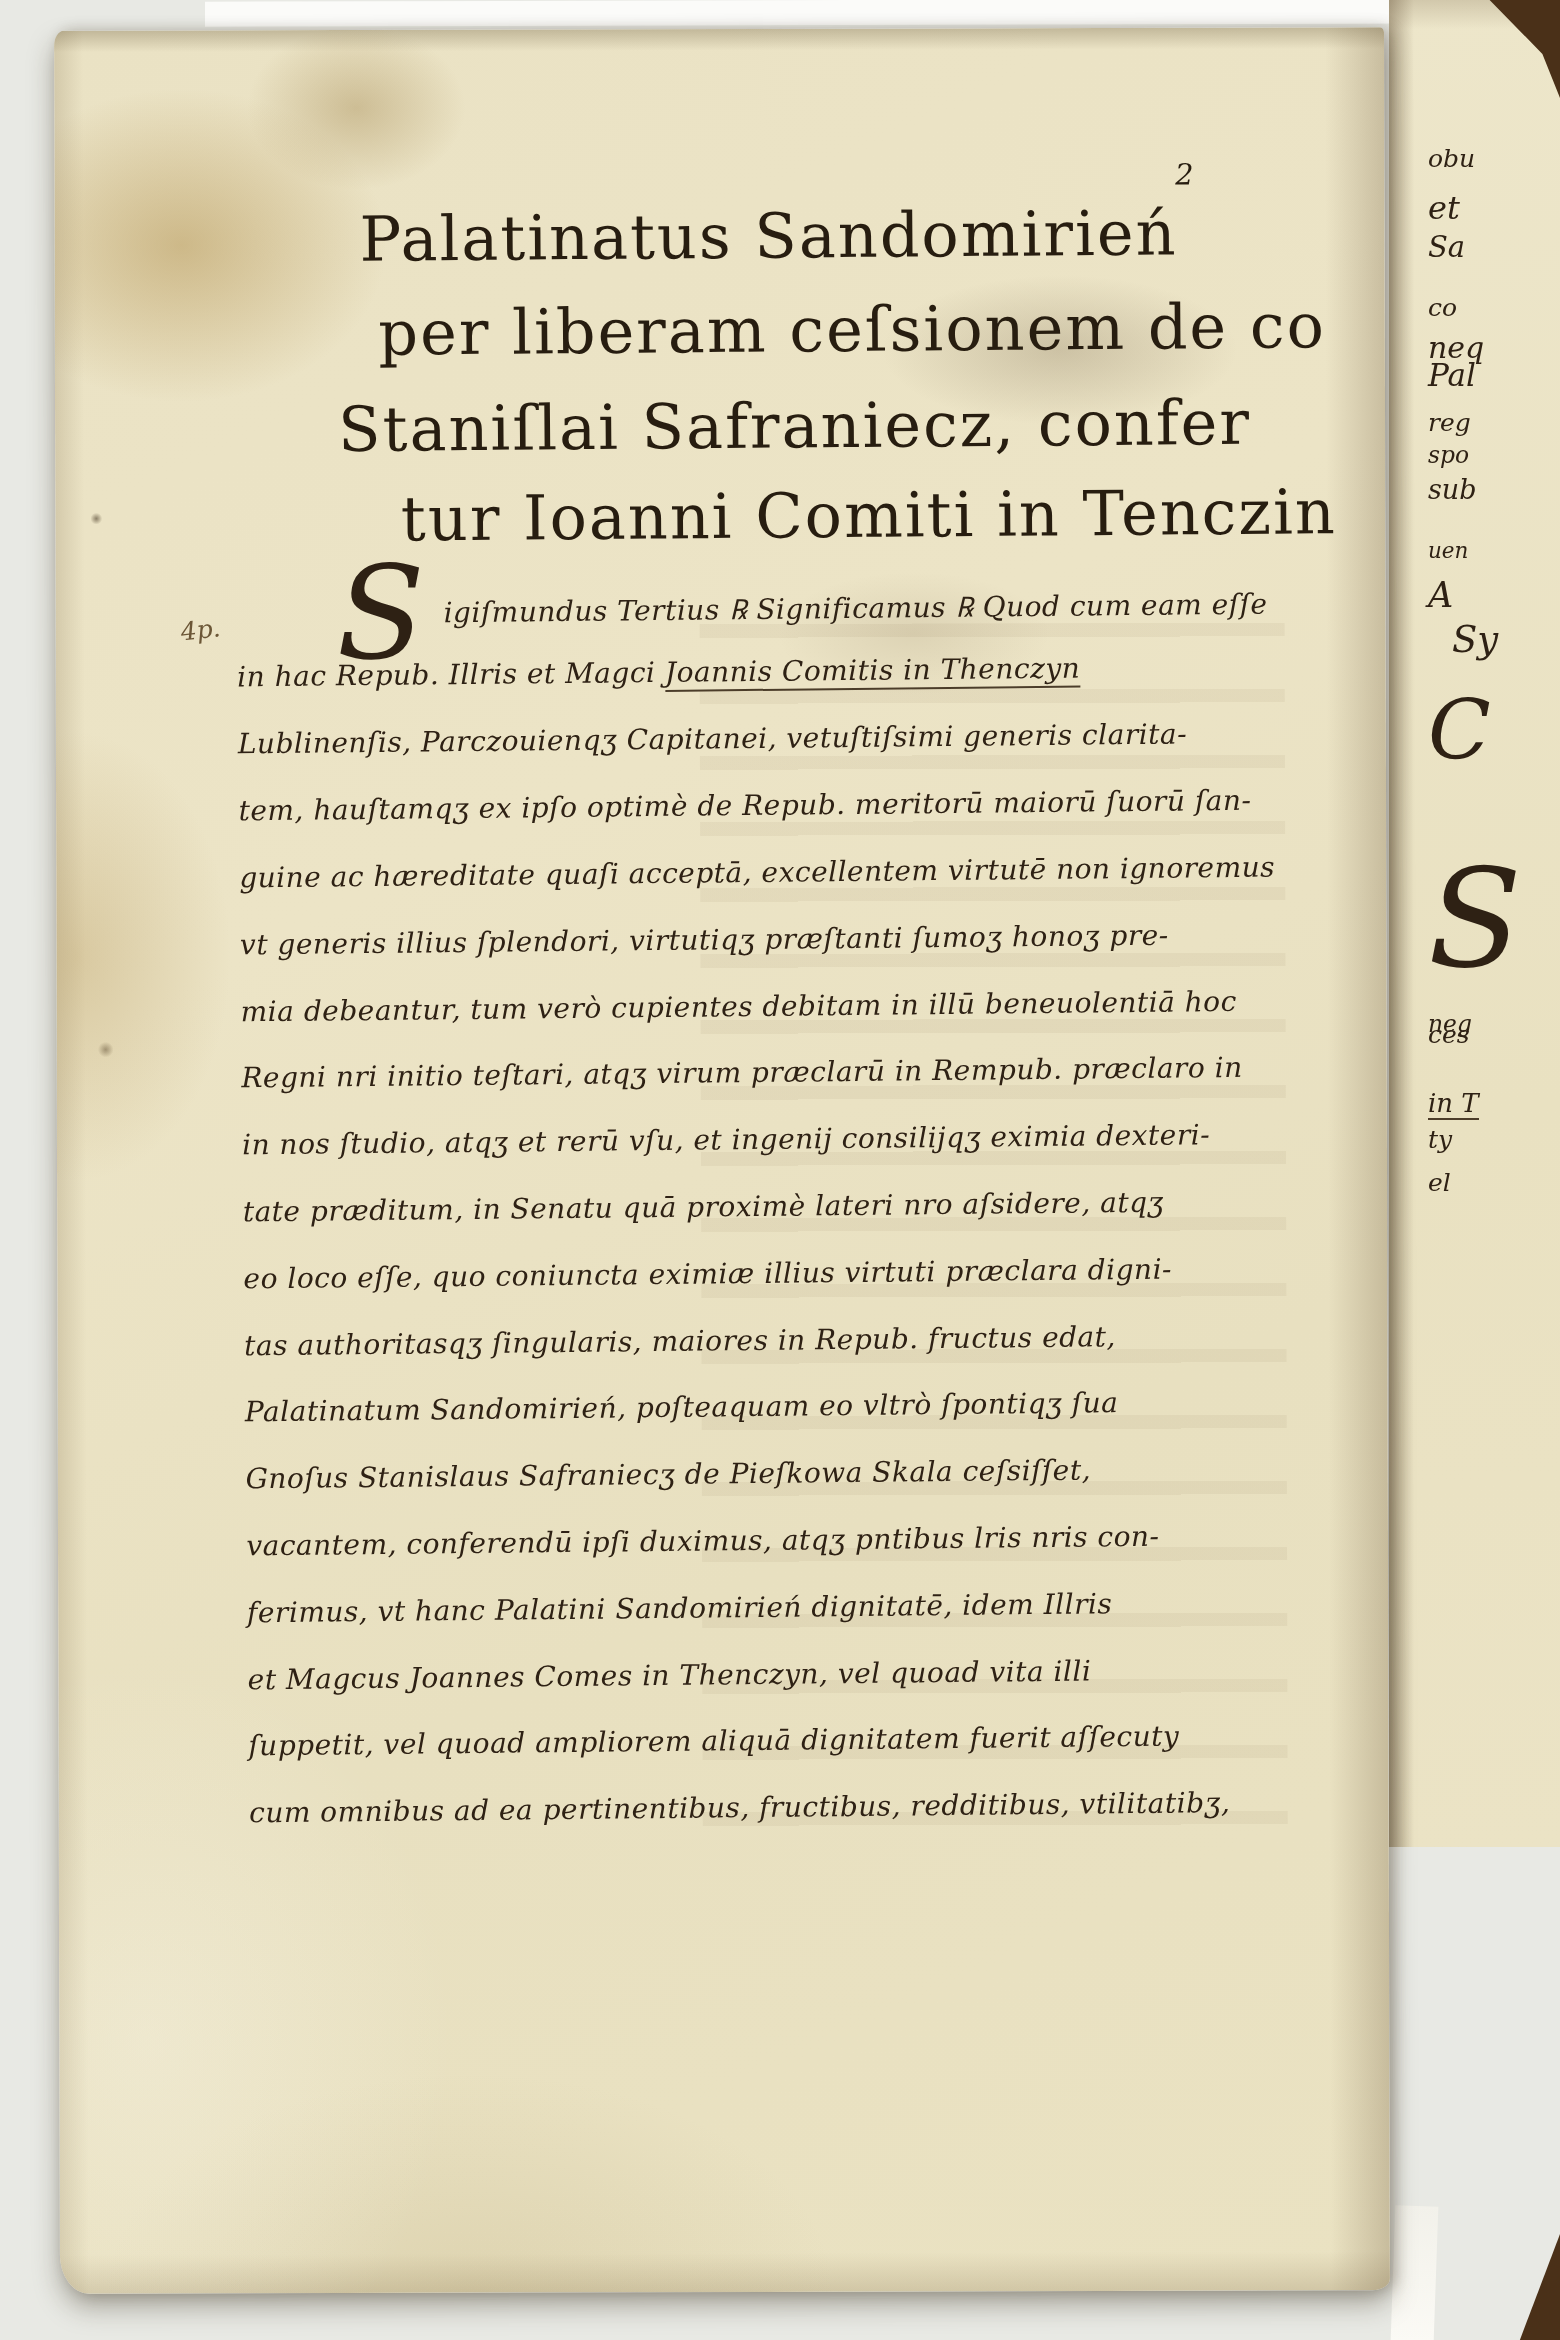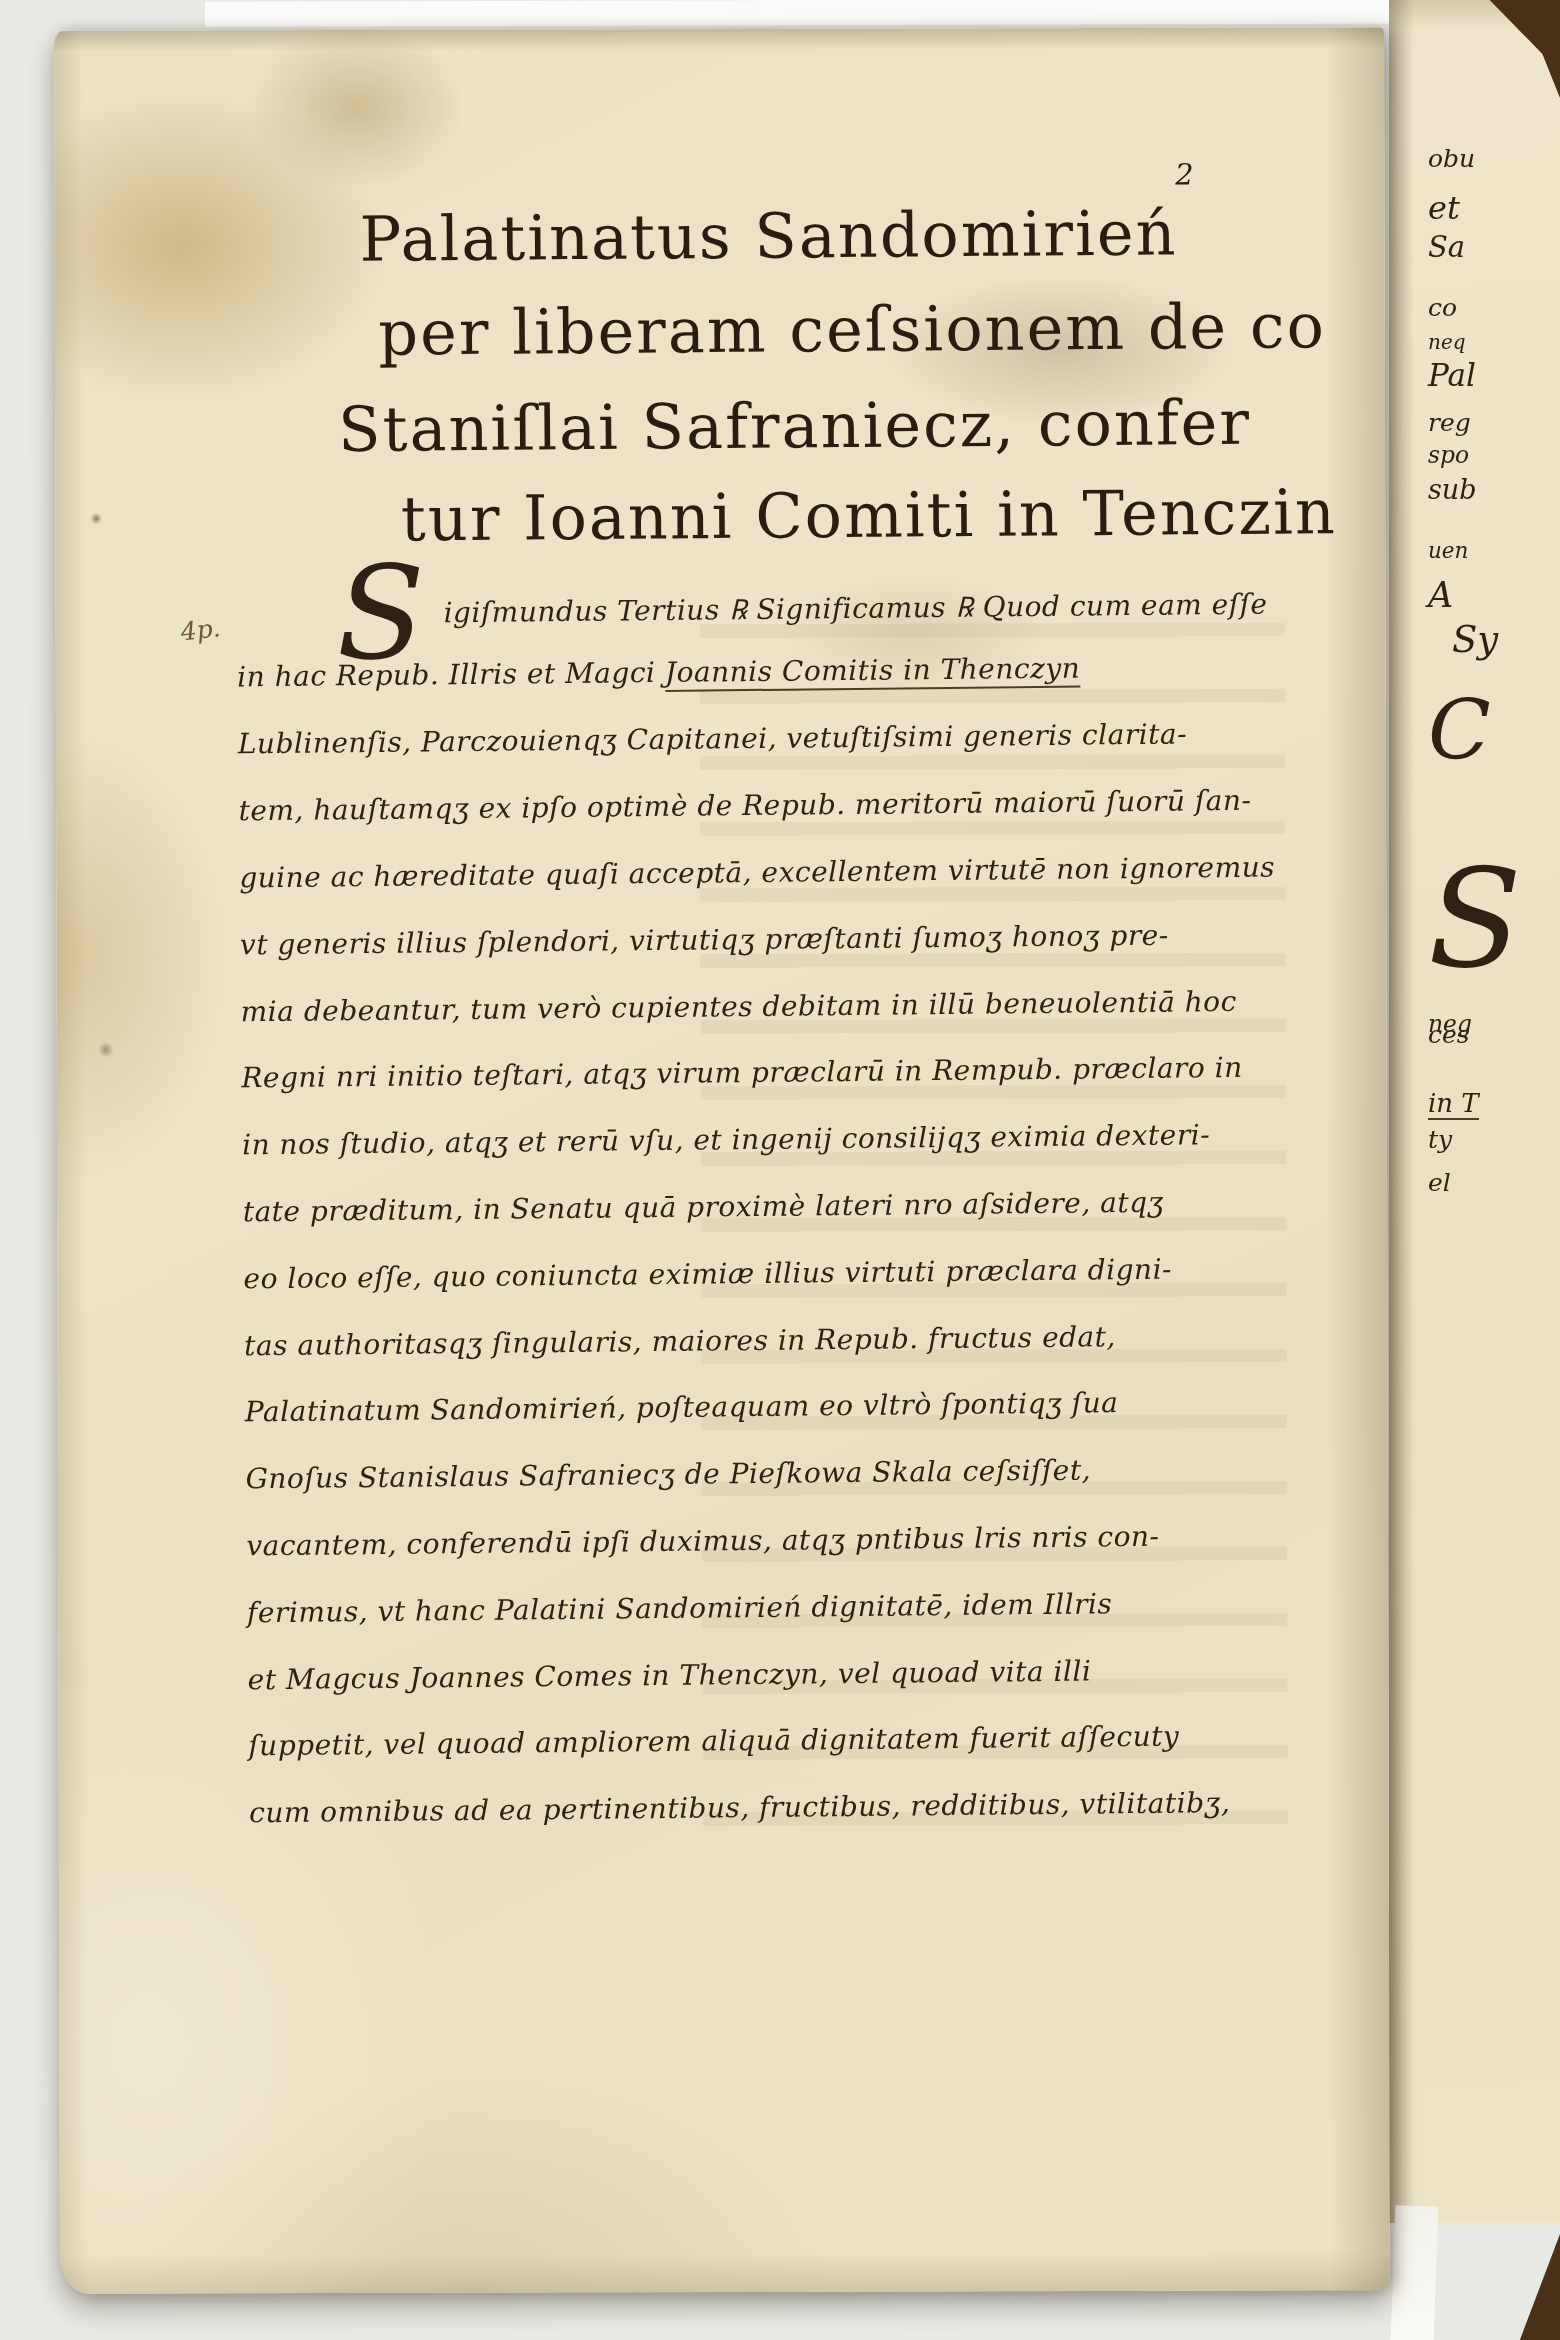--- a/index.html
+++ b/index.html
@@ -58,21 +58,21 @@
   .hl-3{left:343px;top:451px;}
   .header-flourish{position:absolute;left:1120px;top:132px;font-size:29px;color:var(--ink-header);font-style:italic;}
   
   .margin-note{position:absolute;left:125px;top:585px;font-size:25px;font-style:italic;color:var(--ink-light);transform:rotate(-6deg);}
   .drop-cap{position:absolute;left:281px;top:519px;font-size:129px;font-style:italic;color:var(--ink);line-height:1;}
   .body-lines{position:absolute;left:0;top:0;width:100%;height:100%;transform:rotate(-0.45deg);transform-origin:195px 585px;}
   .body-line{position:absolute;font-size:28px;font-style:italic;white-space:nowrap;color:var(--ink);letter-spacing:0.5px;}
   .seg-u{border-bottom:2.9px solid rgba(58,42,24,0.9);padding-bottom:1px;}
   
   .next-page{
-    position:absolute;left:1389px;top:0;width:172px;height:2223px;
+    position:absolute;left:1389px;top:0;width:172px;height:1847px;
     background:
       linear-gradient(to right, rgba(90,70,45,0.38), rgba(90,70,45,0) 25px),
       linear-gradient(to bottom, rgba(100,80,50,0.20), rgba(100,80,50,0) 29px),
       linear-gradient(175deg, #ede6ca 0%, #e9e1c1 60%, #ebe3c5 100%);
   }
   .fragment{position:absolute;font-style:italic;color:var(--ink);white-space:nowrap;}
   .fragment.fr-underline{border-bottom:2.9px solid rgba(58,42,24,0.9);}
   
   .binding-top{
     position:absolute;right:0;top:0;width:80px;height:98px;background:var(--binding);
@@ -93,21 +93,21 @@
 <div class="stage">
 
   <div class="top-strip"></div>
 
   <div class="next-page">
     <div>
         <div class="fragment" style="top: 144px; left: 39px; font-size: 25px;">obu</div>
         <div class="fragment" style="top: 189px; left: 39px; font-size: 32px;">et</div>
         <div class="fragment" style="top: 230px; left: 39px; font-size: 29px;">Sa</div>
         <div class="fragment" style="top: 281px; left: 39px; font-size: 25px; margin-top: 12px;">co</div>
-        <div class="fragment" style="top: 330px; left: 39px; font-size: 20px;">neq</div>
+        <div class="fragment" style="top: 330px; left: 39px; font-size: 30px;">neq</div>
         <div class="fragment" style="top: 357px; left: 39px; font-size: 31px;">Pal</div>
         <div class="fragment" style="top: 408px; left: 39px; font-size: 25px;">reg</div>
         <div class="fragment" style="top: 441px; left: 39px; font-size: 23.4px;">spo</div>
         <div class="fragment" style="top: 474px; left: 39px; font-size: 27px;">sub</div>
         <div class="fragment" style="top: 538px; left: 39px; font-size: 21.5px;">uen</div>
         <div class="fragment" style="top: 575px; left: 39px; font-size: 35px;">A</div>
         <div class="fragment" style="top: 618px; left: 39px; font-size: 37px; margin-left: 24px;">Sy</div>
         <div class="fragment" style="top: 683px; left: 39px; font-size: 82px;">C</div>
         <div class="fragment" style="top: 839px; left: 39px; font-size: 137px;">S</div>
         <div class="fragment" style="top: 1010px; left: 39px; font-size: 23.4px;">neg</div>

